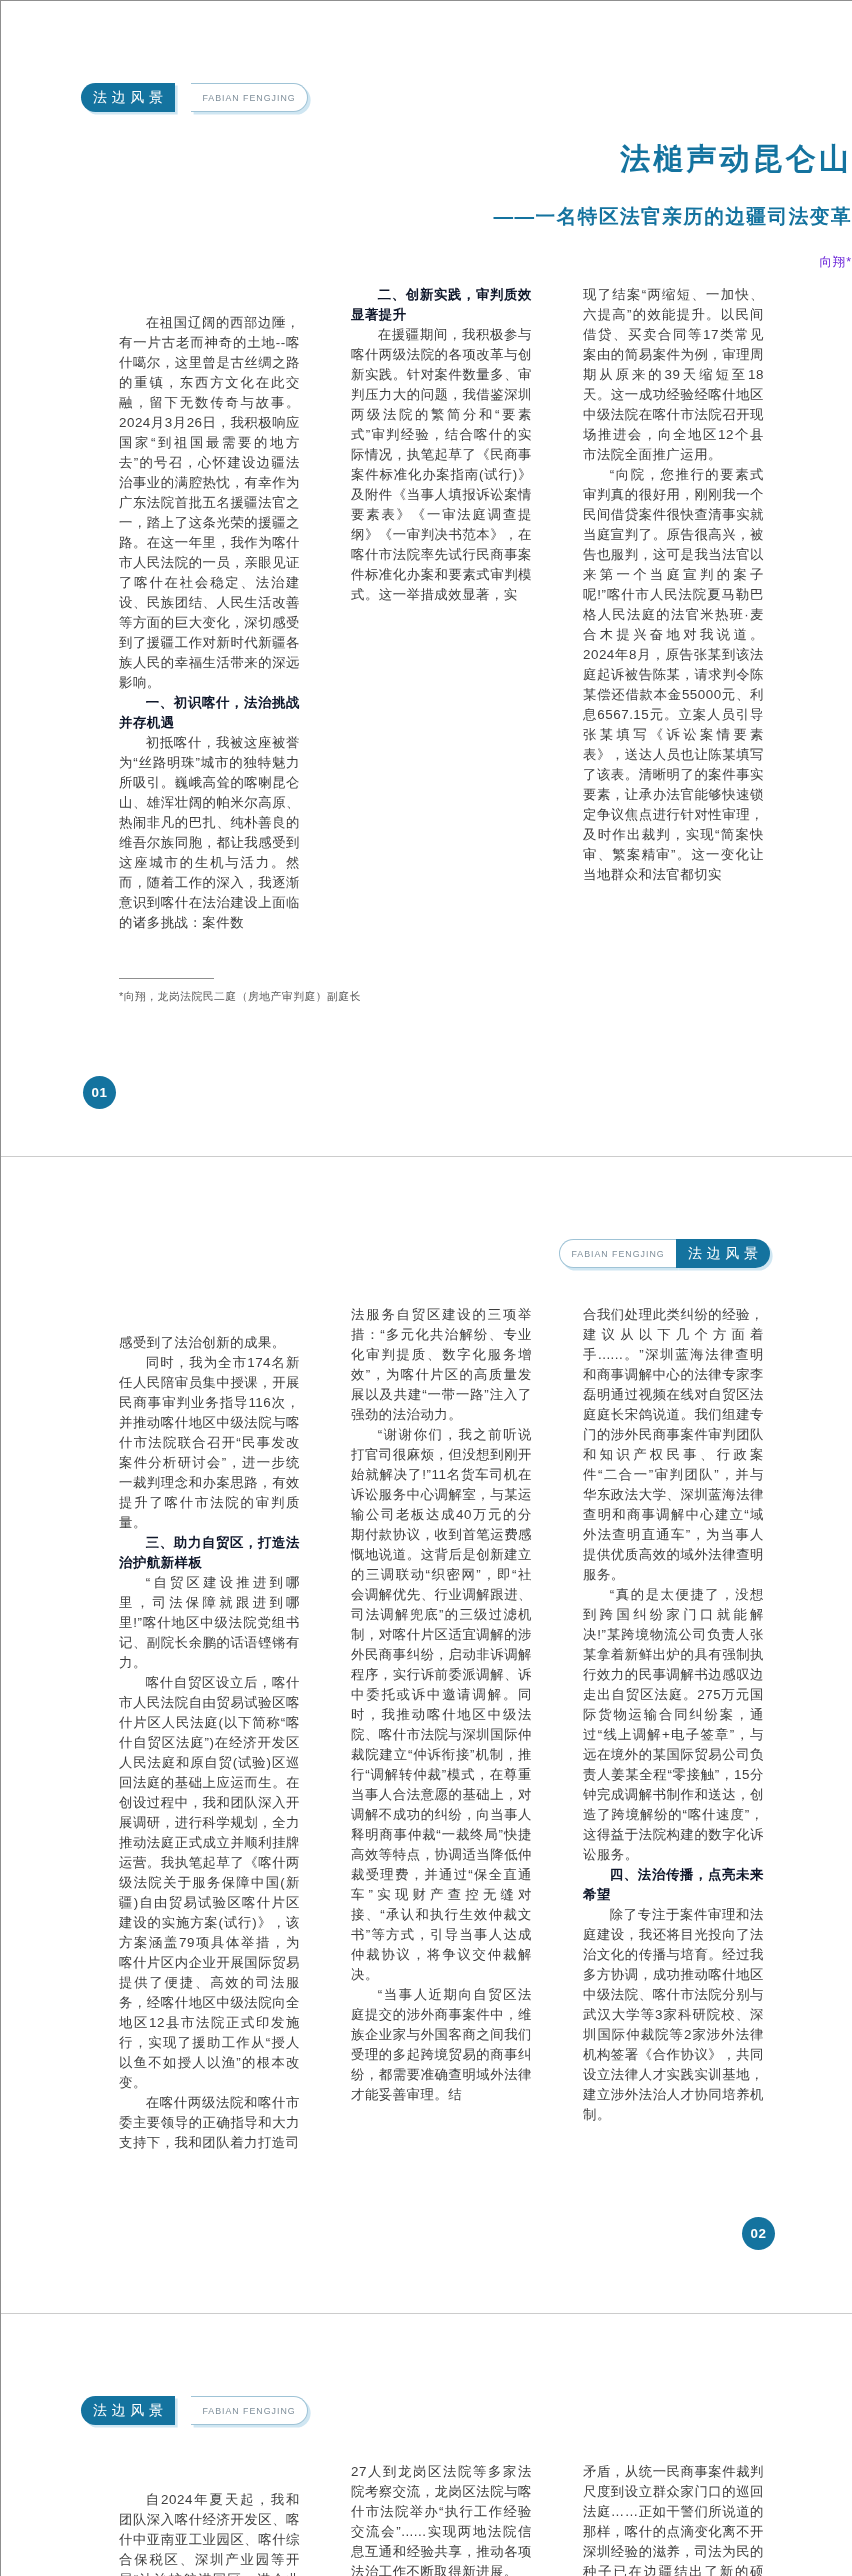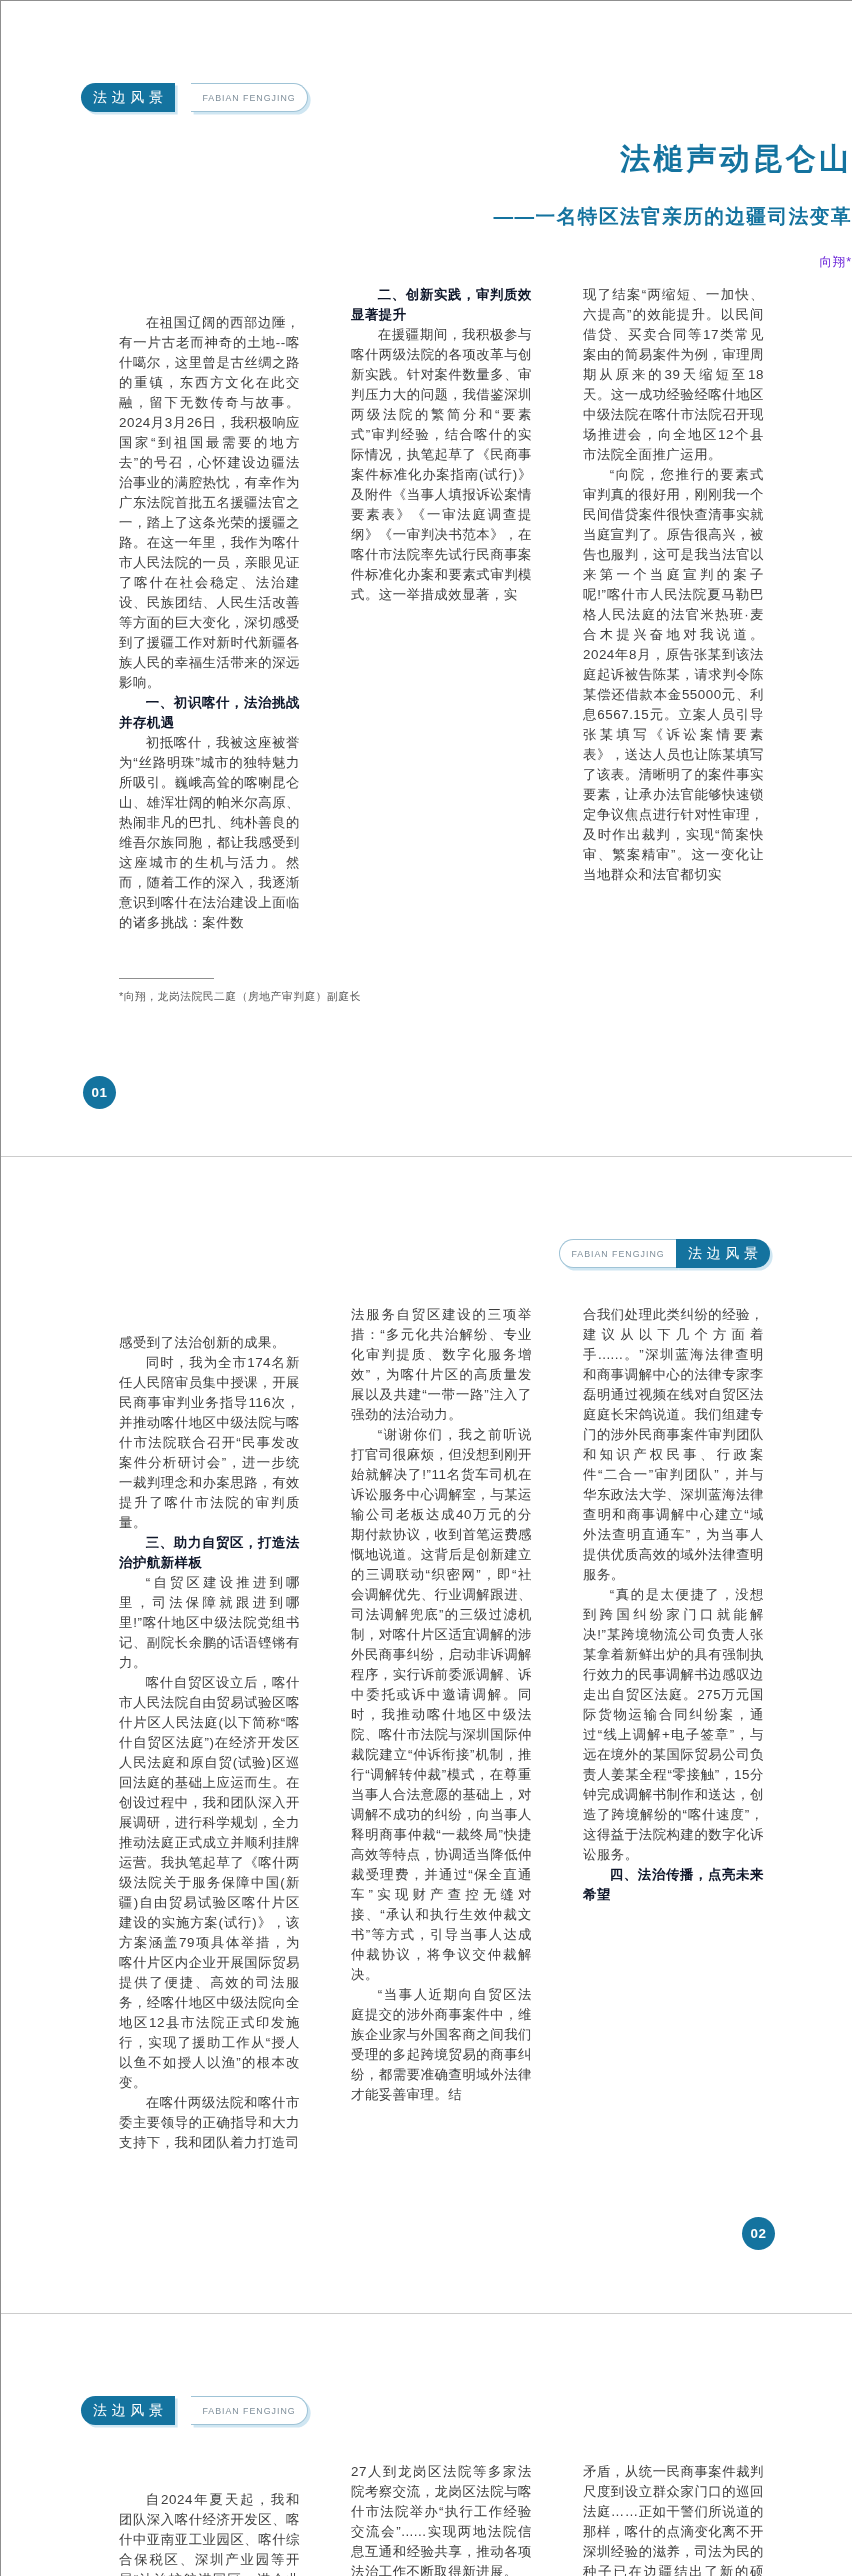--- a/index.html
+++ b/index.html
@@ -127,20 +127,21 @@
     </div>
   <div class="col c2">
       <p class="para cont">法服务自贸区建设的三项举措：“多元化共治解纷、专业化审判提质、数字化服务增效”，为喀什片区的高质量发展以及共建“一带一路”注入了强劲的法治动力。</p>
       <p class="para">“谢谢你们，我之前听说打官司很麻烦，但没想到刚开始就解决了!”11名货车司机在诉讼服务中心调解室，与某运输公司老板达成40万元的分期付款协议，收到首笔运费感慨地说道。这背后是创新建立的三调联动“织密网”，即“社会调解优先、行业调解跟进、司法调解兜底”的三级过滤机制，对喀什片区适宜调解的涉外民商事纠纷，启动非诉调解程序，实行诉前委派调解、诉中委托或诉中邀请调解。同时，我推动喀什地区中级法院、喀什市法院与深圳国际仲裁院建立“仲诉衔接”机制，推行“调解转仲裁”模式，在尊重当事人合法意愿的基础上，对调解不成功的纠纷，向当事人释明商事仲裁“一裁终局”快捷高效等特点，协调适当降低仲裁受理费，并通过“保全直通车”实现财产查控无缝对接、“承认和执行生效仲裁文书”等方式，引导当事人达成仲裁协议，将争议交仲裁解决。</p>
       <p class="para">“当事人近期向自贸区法庭提交的涉外商事案件中，维族企业家与外国客商之间我们受理的多起跨境贸易的商事纠纷，都需要准确查明域外法律才能妥善审理。结</p>
     </div>
   <div class="col c3">
       <p class="para cont">合我们处理此类纠纷的经验，建议从以下几个方面着手......。”深圳蓝海法律查明和商事调解中心的法律专家李磊明通过视频在线对自贸区法庭庭长宋鸽说道。我们组建专门的涉外民商事案件审判团队和知识产权民事、行政案件“二合一”审判团队”，并与华东政法大学、深圳蓝海法律查明和商事调解中心建立“域外法查明直通车”，为当事人提供优质高效的域外法律查明服务。</p>
       <p class="para">“真的是太便捷了，没想到跨国纠纷家门口就能解决!”某跨境物流公司负责人张某拿着新鲜出炉的具有强制执行效力的民事调解书边感叹边走出自贸区法庭。275万元国际货物运输合同纠纷案，通过“线上调解+电子签章”，与远在境外的某国际贸易公司负责人姜某全程“零接触”，15分钟完成调解书制作和送达，创造了跨境解纷的“喀什速度”，这得益于法院构建的数字化诉讼服务。</p>
       <p class="para head">四、法治传播，点亮未来希望</p>
+      <p class="para">除了专注于案件审理和法庭建设，我还将目光投向了法治文化的传播与培育。经过我多方协调，成功推动喀什地区中级法院、喀什市法院分别与武汉大学等3家科研院校、深圳国际仲裁院等2家涉外法律机构签署《合作协议》，共同设立法律人才实践实训基地，建立涉外法治人才协同培养机制。</p>
     </div>
 
   <div class="pagenum pn-right">02</div>
 </section>
 
 <section class="page pg3">
   <div class="masthead mh-left">
     <span class="pill-zh">法边风景</span>
     <span class="pill-en">FABIAN FENGJING</span>
   </div>

